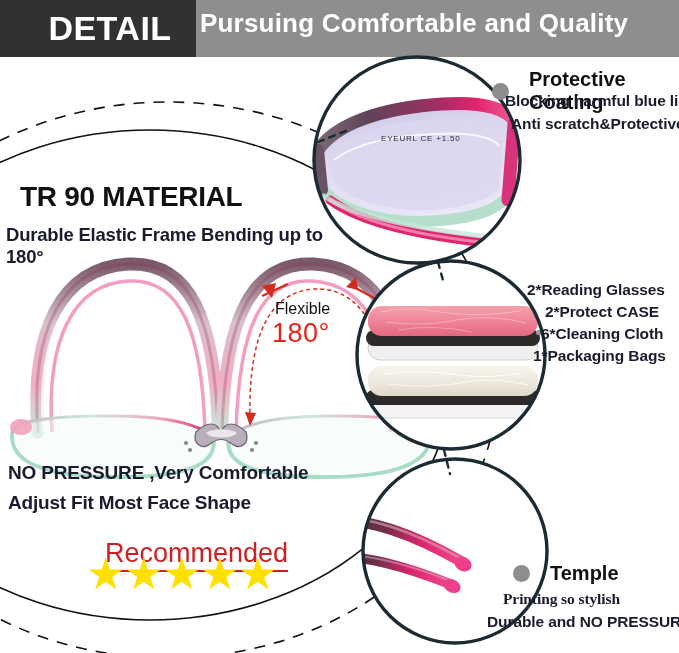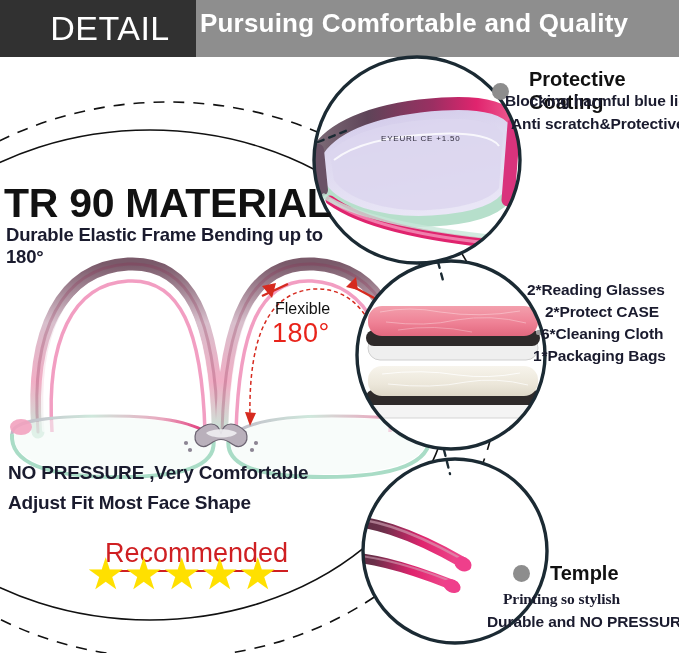--- a/index.html
+++ b/index.html
@@ -5,33 +5,33 @@
   html,body{margin:0;padding:0;background:#fff;}
   body{width:679px;height:653px;overflow:hidden;
        font-family:"Liberation Sans","DejaVu Sans",sans-serif;}
   #page{position:relative;width:679px;height:653px;background:#ffffff;overflow:hidden;}
 
   
   .header{position:absolute;left:0;top:0;width:679px;height:57px;background:#8e8e8e;}
   .header-dark{position:absolute;left:0;top:0;width:196px;height:57px;background:#313131;}
   .header-detail{position:absolute;left:0;top:0;width:196px;height:57px;
      display:flex;align-items:center;justify-content:center;
-     color:#ffffff;font-size:34px;font-weight:normal;letter-spacing:0.5px;
+     color:#ffffff;font-size:34px;font-weight:bold;letter-spacing:0.5px;
      padding-left:24px;box-sizing:border-box;}
   .header-sub{position:absolute;left:200px;top:0;height:47px;
      display:flex;align-items:center;color:#ffffff;font-size:26px;font-weight:bold;
      letter-spacing:0.2px;}
 
   
   .art{position:absolute;left:0;top:0;width:679px;height:653px;}
 
   
   .txt{position:absolute;color:#1a1a2e;}
 
-  .tr90-title{left:4px;top:183px;width:330px;font-size:41px;font-weight:bold;
+  .tr90-title{left:20px;top:183px;width:330px;font-size:28px;font-weight:bold;
      color:#111;letter-spacing:-0.3px;line-height:1;}
   .tr90-sub{left:6px;top:224px;width:350px;font-size:18.5px;font-weight:bold;
      color:#1a1b2e;letter-spacing:-0.2px;}
 
   .flex-label{left:275px;top:300px;font-size:16px;font-weight:normal;color:#111;}
   .flex-deg{left:272px;top:318px;font-size:27px;font-weight:normal;color:#e8231a;
      letter-spacing:0.5px;}
 
   .bl1{left:8px;top:462px;font-size:19px;font-weight:bold;color:#1a1b2e;letter-spacing:-0.2px;}
   .bl2{left:8px;top:492px;font-size:19px;font-weight:bold;color:#1a1b2e;letter-spacing:-0.2px;}

